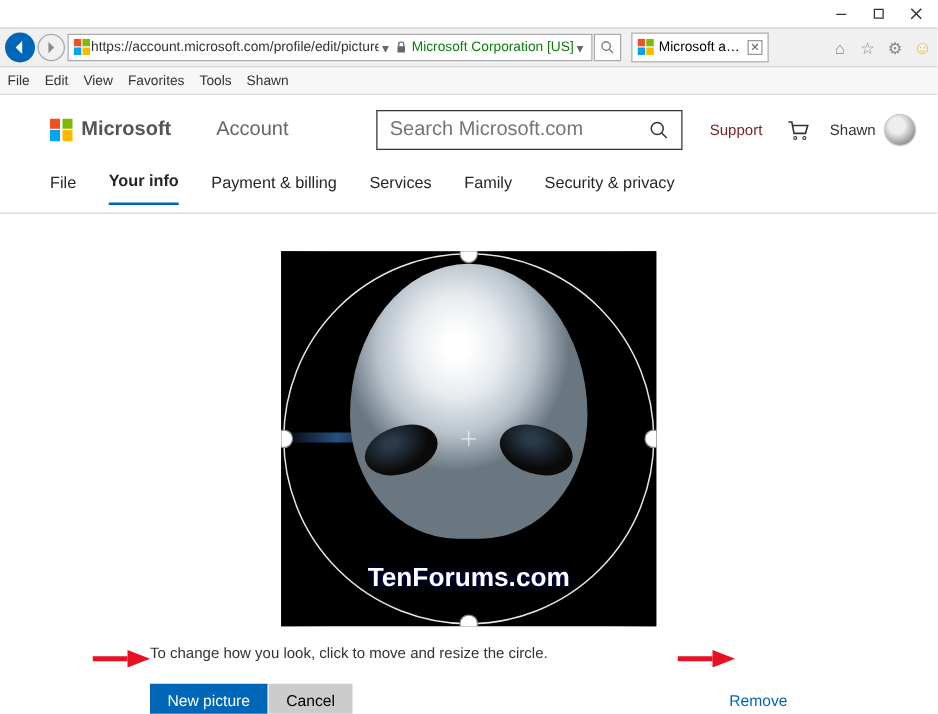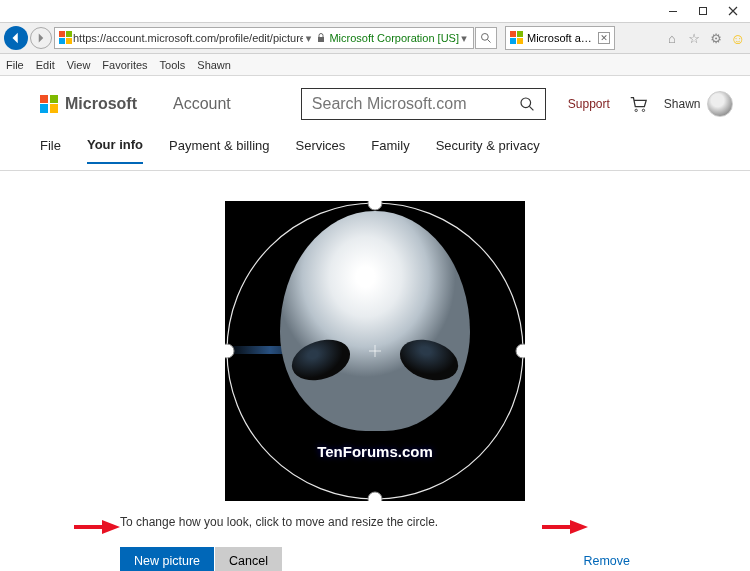--- a/index.html
+++ b/index.html
@@ -66,21 +66,21 @@
   .circle-overlay svg { width:100%; height:100%; }
   .circ-line { fill:none; stroke:rgba(255,255,255,0.9); stroke-width:1.2; }
   .handle { fill:#fff; stroke:#888; stroke-width:1; }
   .cross { stroke:rgba(255,255,255,0.7); stroke-width:1; }
   .alien { position:absolute; inset:0; }
   .alien-head { position:absolute; left:50%; top:40%; transform:translate(-50%,-50%); width:190px; height:220px; background: radial-gradient(ellipse 90px 100px at 45% 30%, #fff 10%, #e8ecef 40%, #b8c3cc 70%, #6a7680 100%); border-radius:50% 50% 45% 45% / 55% 55% 45% 45%;}
   .alien-eye { position:absolute; width:60px; height:38px; background: radial-gradient(ellipse at 40% 30%, #2a3a4a 10%, #0a0a0a 60%); border-radius:50%; }
   .alien-eye.l { left:66px; top:140px; transform:rotate(-18deg);}
   .alien-eye.r { right:66px; top:140px; transform:rotate(18deg);}
   .lens-streak{ position:absolute; left:0; top:145px; width:90px; height:8px; background:linear-gradient(90deg, rgba(80,160,255,0) 0%, rgba(80,160,255,0.5) 50%, rgba(80,160,255,0) 100%);}
-  .watermark{ position:absolute; bottom:41px; left:50%; transform:translateX(-50%); color:#fff; font-weight:700; font-size:15px; text-shadow:0 0 6px rgba(0,0,120,0.9), 0 0 2px #000; font-family: Arial, sans-serif;}
+  .watermark{ position:absolute; bottom:26px; left:50%; transform:translateX(-50%); color:#fff; font-weight:700; font-size:21px; text-shadow:0 0 6px rgba(0,0,120,0.9), 0 0 2px #000; font-family: Arial, sans-serif;}
   .corner-shade{position:absolute; inset:0; pointer-events:none;}
   .corner-shade::before, .corner-shade::after{content:"";position:absolute;top:0;bottom:0;width:40px;}
   .corner-shade::before{left:0;background:linear-gradient(90deg,rgba(0,0,0,1),rgba(0,0,0,0));}
   .corner-shade::after{right:0;background:linear-gradient(-90deg,rgba(0,0,0,1),rgba(0,0,0,0));}
 
   .hint { align-self:flex-start; margin-top:14px; font-size:12px; color:#333;text-align:center;}
   .btn-row { align-self:stretch; display:flex; align-items:center; margin-top:18px;}
   .btn { height:28px; padding:0 14px; font-size:12.5px; border:none; cursor:pointer; display:flex; align-items:center;}
   .btn-primary { background:#0067b8; color:#fff;}
   .btn-secondary { background:#ccc; color:#000; margin-left:1px;}

